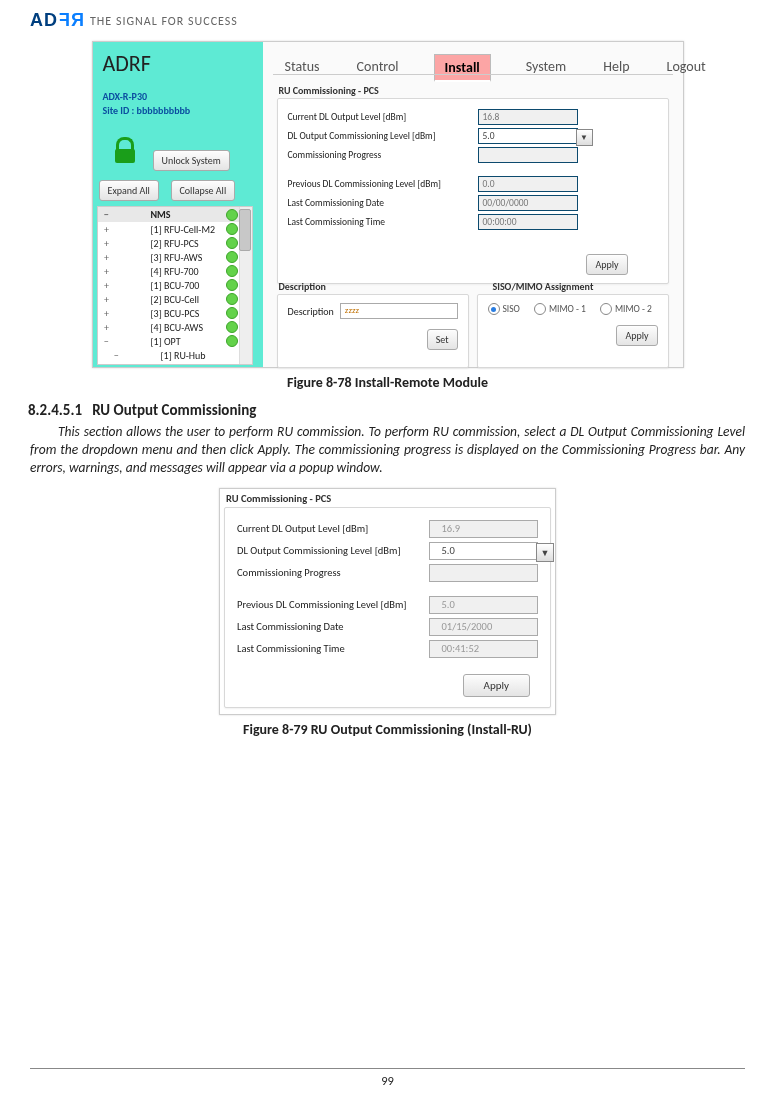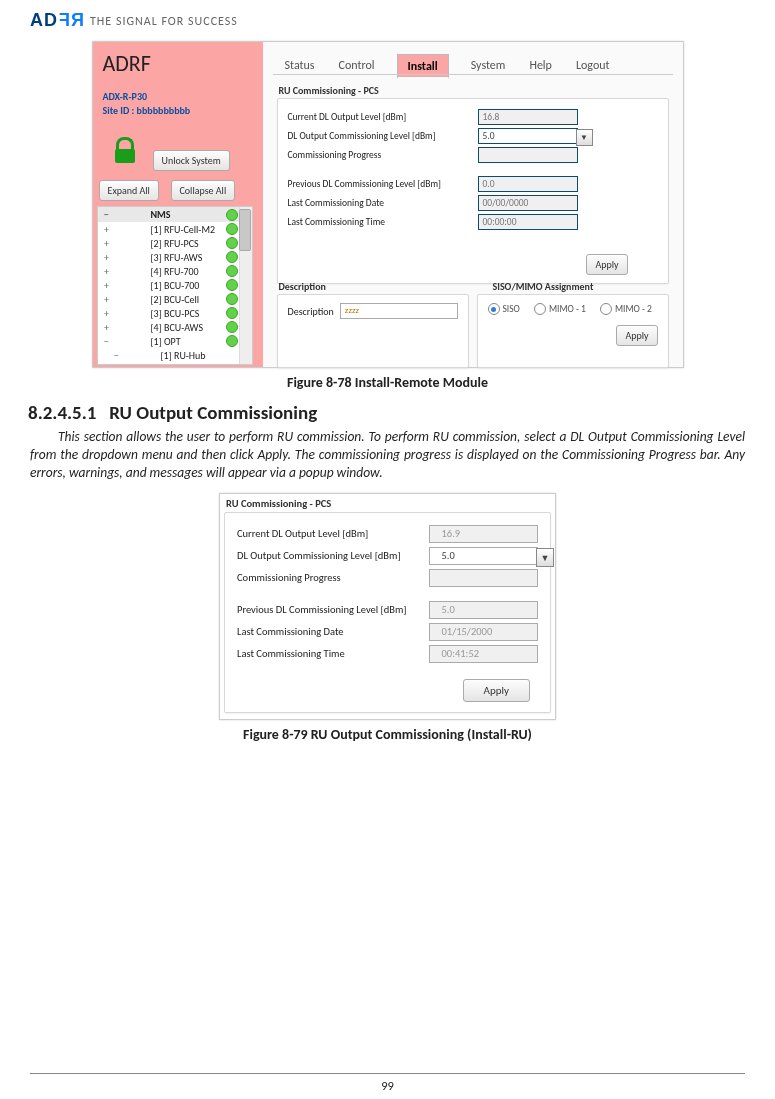--- a/index.html
+++ b/index.html
@@ -6,41 +6,41 @@
   .page { padding: 10px 30px 0 30px; box-sizing:border-box; }
   
   .top-logo { display:flex; align-items:center; gap:6px; padding-bottom:4px; }
   .top-logo .adrf { font-weight:bold; font-size:18px; font-family: Arial, sans-serif; letter-spacing:1px; }
   .top-logo .ad { color:#003f7f; }
   .top-logo .rf { color:#0b7fff; display:inline-block; transform:scaleX(-1); }
   .top-logo .tag { font-size:12px; color:#666; letter-spacing:1px; }
   
   .shot { border:1px solid #ccc; margin: 6px auto 6px auto; background:#fff; box-shadow:0 0 2px rgba(0,0,0,0.15); }
   .shot1 { width:590px; height:325px; position:relative; font-size:10px; }
-  .shot1 .sidebar { position:absolute; left:0; top:0; bottom:0; width:170px; background:#fca5a5; border-right:6px solid #0369a1; }
+  .shot1 .sidebar { position:absolute; left:0; top:0; bottom:0; width:170px; background:#5eead4; border-right:6px solid #0369a1; }
   .shot1 .logo2 { position:absolute; left:10px; top:8px; }
   .shot1 .logo2 .adrf { font-size:22px; }
   .shot1 .device { position:absolute; left:10px; top:48px; color:#0b4fa0; font-size:10px; font-weight:bold; line-height:1.4; }
   .shot1 .lock { position:absolute; left:22px; top:95px; width:22px; height:26px; }
   .shot1 .lock .body { width:20px; height:14px; background:#1a9e1a; border-radius:2px; position:absolute; bottom:0; }
   .shot1 .lock .sh { width:12px; height:12px; border:3px solid #1a9e1a; border-bottom:none; border-radius:8px 8px 0 0; position:absolute; top:0; left:1px; }
   .shot1 .btn, .shot2 .btn { display:inline-block; padding:3px 8px; background:linear-gradient(#fdfdfd,#e4e4e4); border:1px solid #aaa; border-radius:3px; font-size:10px; color:#333; box-shadow:0 1px 0 rgba(255,255,255,0.6) inset; }
   .shot1 .unlock { position:absolute; left:60px; top:108px; }
   .shot1 .expand { position:absolute; left:6px; top:138px; }
   .shot1 .collapse { position:absolute; left:78px; top:138px; }
   .shot1 .tree { position:absolute; left:4px; top:164px; right:10px; bottom:2px; border:1px solid #ccc; background:#fff; overflow:hidden; }
   .shot1 .tree .scroll { position:absolute; right:0; top:0; bottom:0; width:12px; background:#eee; border-left:1px solid #ddd; }
   .shot1 .tree .thumb { position:absolute; right:1px; top:2px; width:10px; height:40px; background:#c8c8c8; border:1px solid #aaa; border-radius:2px; }
   .shot1 .tree .row { display:flex; align-items:center; height:14px; padding-left:4px; }
   .shot1 .tree .row.root { background:#e8e8e8; font-weight:bold; height:15px;}
   .shot1 .tree .row .m { width:10px; text-align:center; color:#666;}
   .shot1 .tree .row .txt { flex:1; padding-left:2px; color:#222;margin-left:37px;}
   .shot1 .tree .row .dot { width:10px; height:10px; border-radius:50%; background:#63d24a; border:1px solid #3da52a; margin-right:14px; }
   .shot1 .main { position:absolute; left:170px; right:0; top:0; bottom:0; background:#fafafa; }
-  .shot1 .tabs { position:absolute; top:12px; left:20px; right:10px; display:flex; gap:20px; color:#555; font-size:12px;}
+  .shot1 .tabs { position:absolute; top:12px; left:20px; right:10px; display:flex; gap:33px; color:#555; font-size:14px;}
   .shot1 .tabs .tab { padding:4px 2px; }
   .shot1 .tabs .tab.active { background:#fca5a5; border:1px solid #bbb; border-bottom:2px solid #fff; font-weight:bold; color:#000; padding:4px 10px;}
   .shot1 .hr { position:absolute; top:32px; left:10px; right:10px; height:1px; background:#ccc; }
   .shot1 .panel { position:absolute; left:14px; right:14px; border:1px solid #d8d8d8; background:#fff; border-radius:2px; padding:8px 10px 6px 10px; box-shadow:0 1px 2px rgba(0,0,0,0.05);}
   .shot1 .p-title { position:absolute; color:#333; font-weight:bold; font-size:10px; }
   .shot1 .ptitle1 { left:16px; top:42px; }
   .shot1 .panel1 { top:56px; height:170px; }
   .shot1 .frow { display:flex; align-items:center; height:19px; font-size:9.5px; color:#222;}
   .shot1 .frow .lbl { width:190px; }
   .shot1 .frow .inp { width:90px; height:14px; border:1px solid #0c4a6e; background:#fff; padding:0 4px; font-size:9.5px; color:#444; display:flex; align-items:center;}
@@ -53,21 +53,21 @@
   .shot1 .panel2 { top:252px; width:170px; left:14px; height:58px; right:auto;}
   .shot1 .panel3 { top:252px; left:214px; right:14px; height:58px;}
   .shot1 .panel2 .drow { display:flex; align-items:center; gap:6px; }
   .shot1 .panel2 .dinp { flex:1; height:14px; border:1px solid #aaa; background:#fff; padding:0 4px; color:#c07000; font-size:9px;}
   .shot1 .panel3 .radios { display:flex; gap:14px; align-items:center; font-size:9.5px; color:#555;}
   .shot1 .panel3 .radios .r { display:flex; align-items:center; gap:3px;}
   .shot1 .panel3 .radios .rc { width:10px; height:10px; border:1px solid #888; border-radius:50%; display:inline-flex; align-items:center; justify-content:center;}
   .shot1 .panel3 .radios .rc.on::after{ content:""; width:5px; height:5px; background:#2a7de1; border-radius:50%;}
   
   .caption { text-align:center; font-weight:bold; font-size:14px; margin:4px 0 10px 0; }
-  .sect-head { font-weight:bold; font-size:19px; margin:4px 0 4px -2px; }
+  .sect-head { font-weight:bold; font-size:15px; margin:4px 0 4px -2px; }
   .body-text { font-size:13.5px; text-align:justify; line-height:1.35; margin:0 0 10px 0; text-indent:28px;font-style:italic;}
   
   .shot2 { width:335px; height:225px; position:relative; font-size:10.5px; margin-top:4px;}
   .shot2 .t2 { position:absolute; left:6px; top:3px; color:#333; font-weight:bold; font-size:10.5px;}
   .shot2 .box { position:absolute; left:4px; right:4px; top:18px; bottom:6px; border:1px solid #d8d8d8; border-radius:2px; background:#fff; padding:10px 12px 8px 12px; box-shadow:0 1px 2px rgba(0,0,0,0.06);}
   .shot2 .frow { display:flex; align-items:center; height:22px; font-size:10.5px; color:#222;}
   .shot2 .frow .lbl { width:195px; }
   .shot2 .frow .inp { width:85px; height:16px; border:1px solid #aaa; background:#fff; padding:0 12px; font-size:10.5px; color:#444; display:flex; align-items:center;}
   .shot2 .frow .inp.ro { background:#f0f0f0; color:#999;}
   .shot2 .frow .sel { position:relative; }
@@ -207,20 +207,21 @@
           </div>
         <span class="btn applyb">Apply</span>
       </div>
       <div class="p-title ptitle2">Description</div>
       <div class="p-title ptitle3">SISO/MIMO Assignment</div>
       <div class="panel panel2">
         <div class="drow">
           <span>Description</span>
           <span class="dinp">zzzz</span>
         </div>
+        <div style="text-align:right; margin-top:10px;"><span class="btn">Set</span></div>
       </div>
       <div class="panel panel3">
         <div class="radios">
           <span class="r">
               <span class="rc on"></span>
               <span>SISO</span>
             </span>
           <span class="r">
               <span class="rc"></span>
               <span>MIMO - 1</span>

